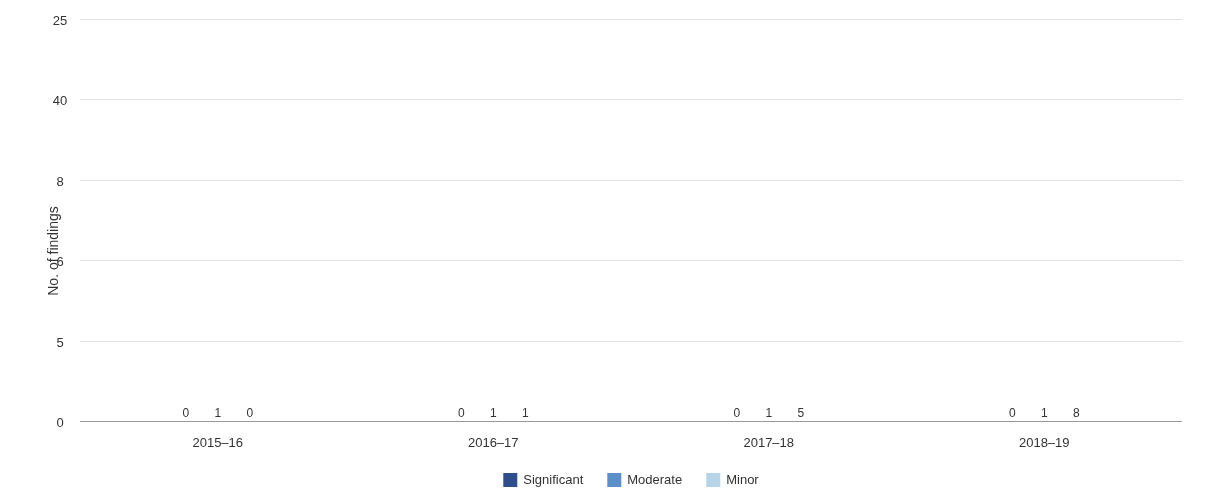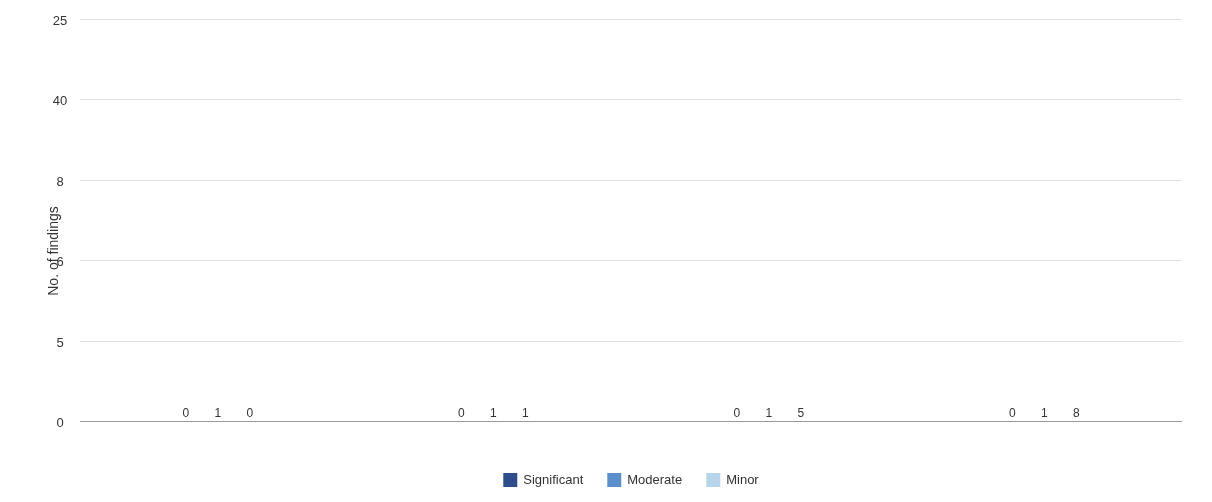--- a/index.html
+++ b/index.html
@@ -206,20 +206,26 @@
               <div class="bar" style="height: 4%; background-color: rgb(91, 143, 201);"></div>
             </div>
             <div class="bar-wrapper">
               <div class="bar-value">8</div>
               <div class="bar" style="height: 32%; background-color: rgb(184, 212, 232);"></div>
             </div>
           </div>
         </div>
       </div>
 
+    <div class="x-labels" id="x-labels">
+        <div class="x-label">2015–16</div>
+        <div class="x-label">2016–17</div>
+        <div class="x-label">2017–18</div>
+        <div class="x-label">2018–19</div>
+      </div>
 
     <div class="legend" id="legend">
         <div class="legend-item">
           <div class="legend-swatch" style="background-color: rgb(46, 77, 138);"></div>
           <span>Significant</span>
         </div>
         <div class="legend-item">
           <div class="legend-swatch" style="background-color: rgb(91, 143, 201);"></div>
           <span>Moderate</span>
         </div>

